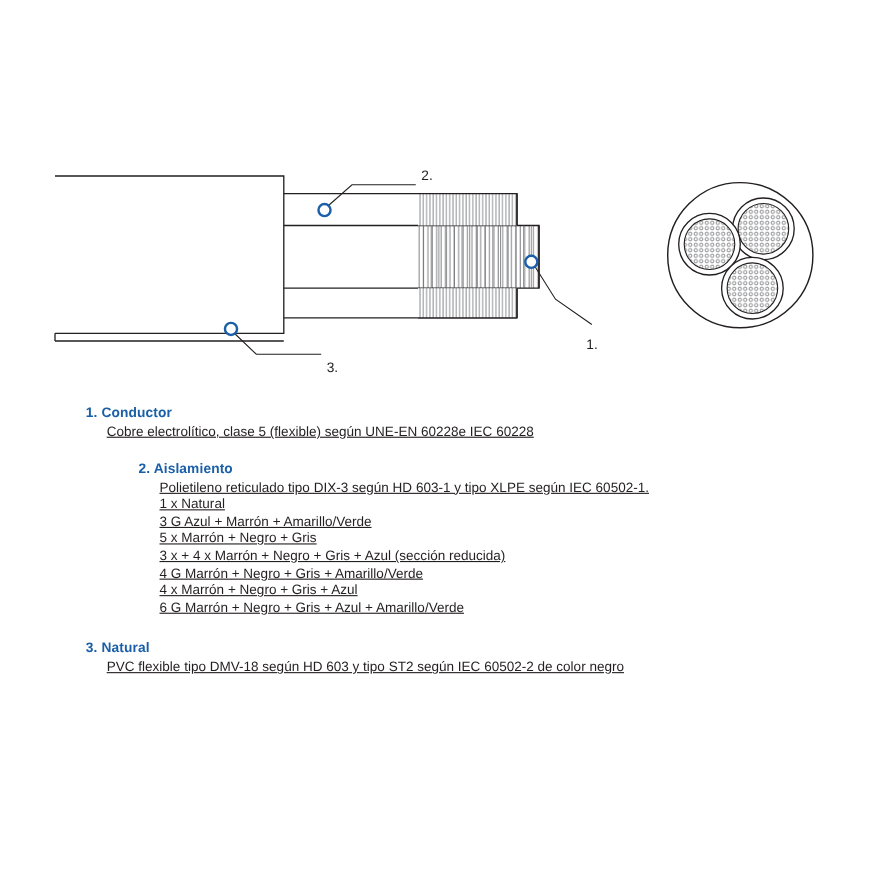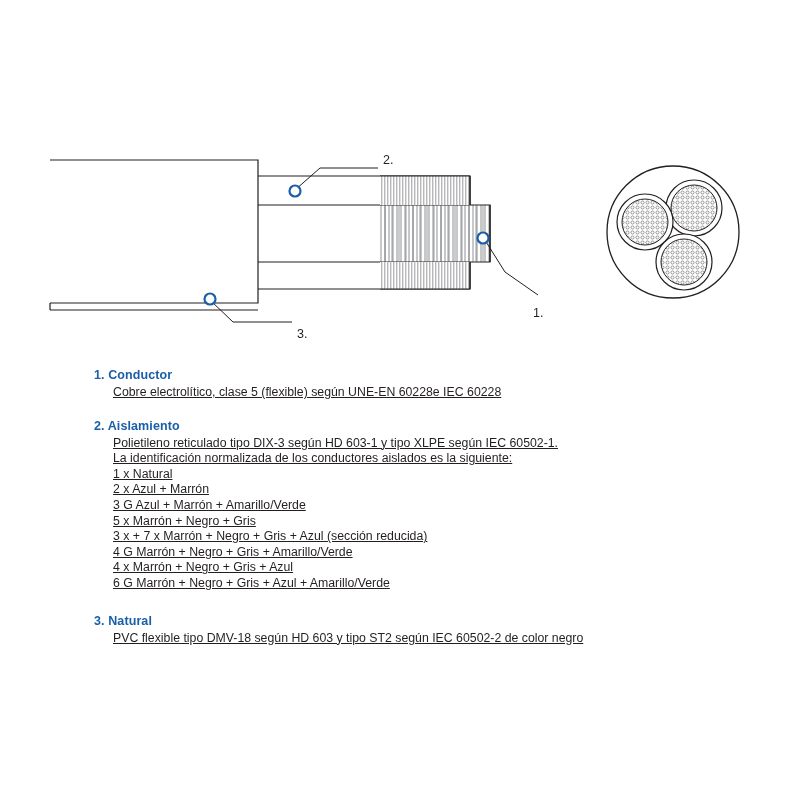--- a/index.html
+++ b/index.html
@@ -29,21 +29,21 @@
     width: 800px;
     height: 355px;
   }
   .drawing svg {
     display: block;
   }
 
   
   .legend {
     position: absolute;
-    left: 94px;
+    left: 78px;
     top: 368px;
     width: 700px;
   }
   .legend-block {
     margin-bottom: 14px;
   }
   .legend-title {
     color: #1a5fa8;
     font-weight: bold;
     font-size: 12.5px;
@@ -57,21 +57,21 @@
     margin: 0;
     padding-left: 19px;
     font-size: 12.3px;
     line-height: 15.6px;
     color: #231f20;
     text-decoration: underline;
   }
   .legend-body div {
     white-space: nowrap;
   }
-  .gap-2 { margin-top: 18px; }
+  .gap-2 { margin-top: 18px; margin-left: 48px; }
   .gap-3 { margin-top: 22px; }
 
   .callout-label {
     font-size: 12.5px;
     fill: #231f20;
   }
 </style>
 </head>
 <body>
 
@@ -192,26 +192,24 @@
       </div>
     </div>
 
     <div class="legend-block gap-2">
       <div class="legend-title">
         <span class="num">2.</span>
         <span>Aislamiento</span>
       </div>
       <div class="legend-body">
         <div>Polietileno reticulado tipo DIX-3 según HD 603-1 y tipo XLPE según IEC 60502-1.</div>
-        <div>La identificación normalizada de los conductores aislados es la siguiente:</div>
         <div>1 x Natural</div>
-        <div>2 x Azul + Marrón</div>
         <div>3 G Azul + Marrón + Amarillo/Verde</div>
         <div>5 x Marrón + Negro + Gris</div>
-        <div>3 x + 7 x Marrón + Negro + Gris + Azul (sección reducida)</div>
+        <div>3 x + 4 x Marrón + Negro + Gris + Azul (sección reducida)</div>
         <div>4 G Marrón + Negro + Gris + Amarillo/Verde</div>
         <div>4 x Marrón + Negro + Gris + Azul</div>
         <div>6 G Marrón + Negro + Gris + Azul + Amarillo/Verde</div>
       </div>
     </div>
 
     <div class="legend-block gap-3">
       <div class="legend-title">
         <span class="num">3.</span>
         <span>Natural</span>

